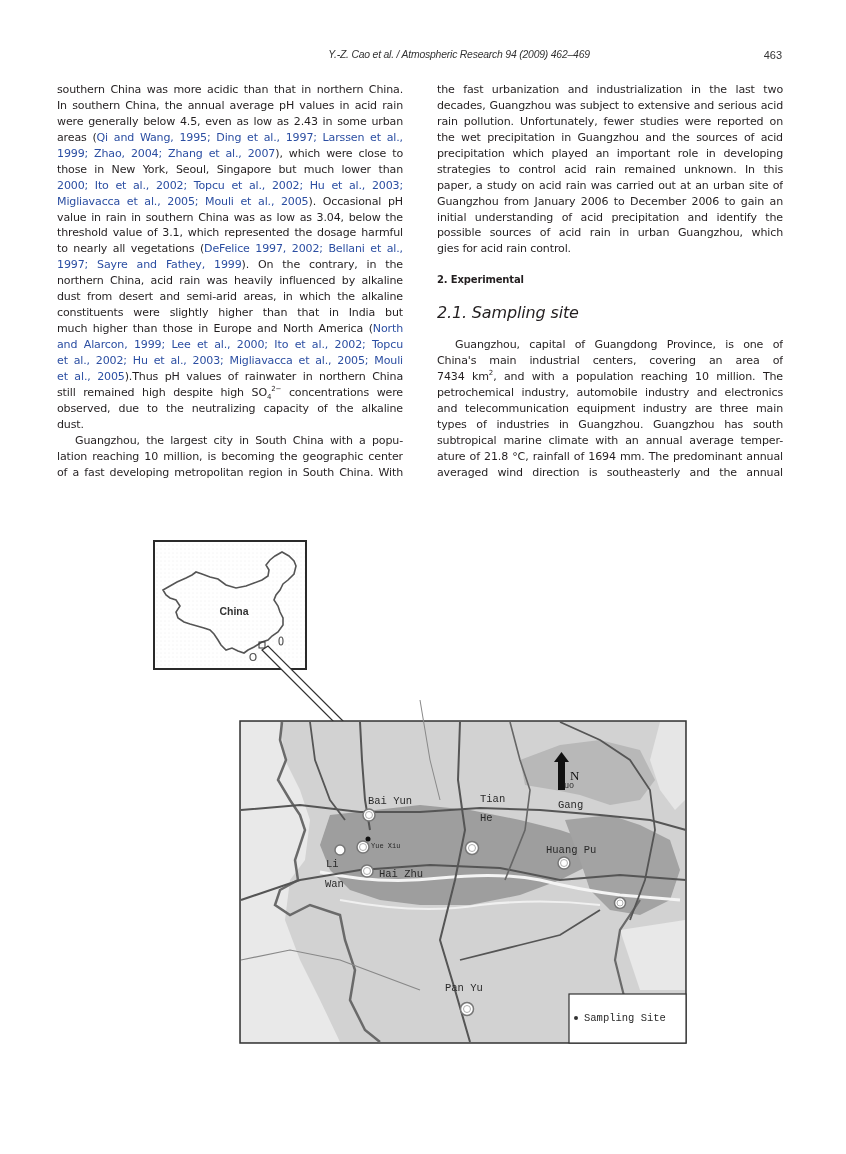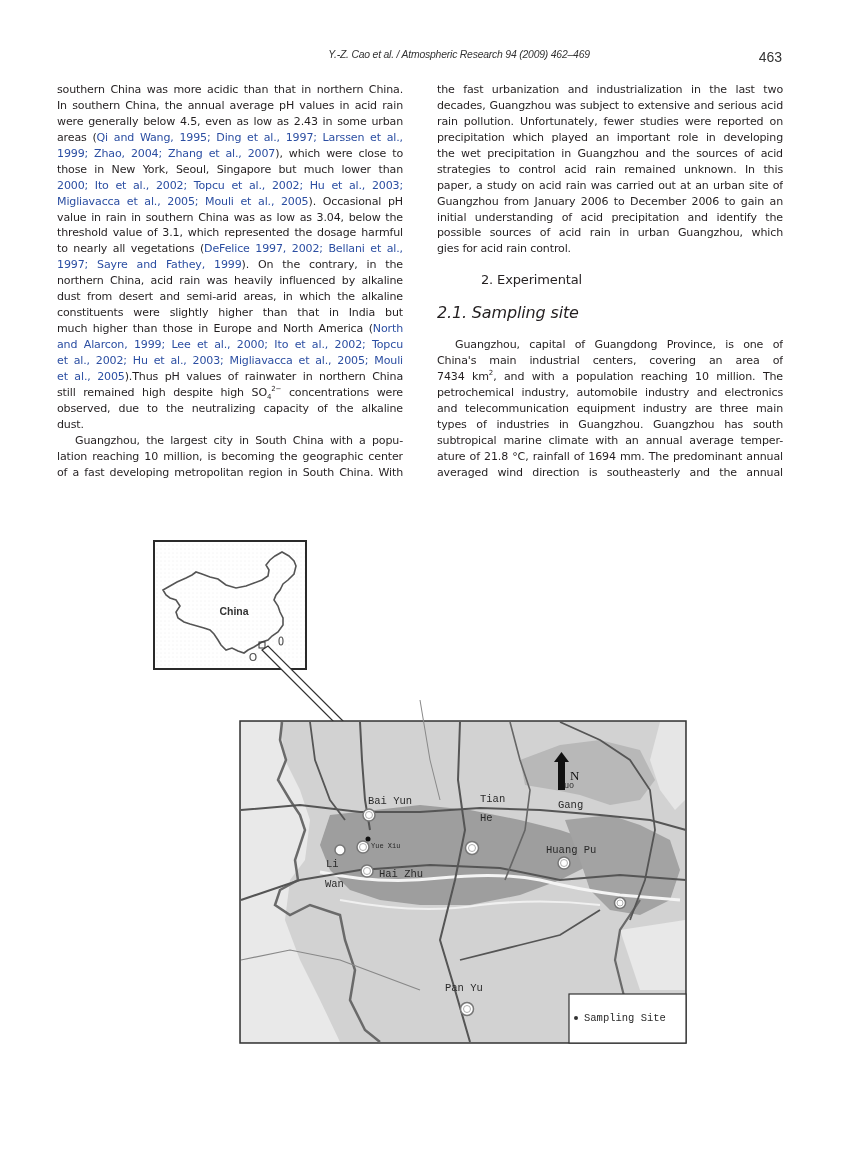--- a/index.html
+++ b/index.html
@@ -3,30 +3,30 @@
 <meta charset="utf-8">
 <style>
   html, body { margin: 0; padding: 0; background: #ffffff; }
   body { width: 846px; height: 1154px; position: relative; overflow: hidden;
          font-family: "DejaVu Sans", sans-serif; color: #231f20; }
   .running-head { position: absolute; top: 49px; left: 0; width: 846px; height: 16px; }
   .running-head .journal { position: absolute; left: 0; width: 846px; text-align: center;
          font-family: "Liberation Sans", sans-serif; font-style: italic; font-size: 10.4px;
          color: #333; letter-spacing: -0.2px; padding-left: 36px; }
   .running-head .page-no { position: absolute; right: 64px; font-family: "Liberation Sans", sans-serif;
-         font-size: 14px; color: #333; margin-left: 25px; }
+         font-size: 11px; color: #333; margin-left: 25px; }
   .col { position: absolute; top: 82px; width: 346px; font-family: "DejaVu Sans", sans-serif;
          font-size: 11.05px; line-height: 15.94px; color: #231f20; letter-spacing: -0.15px; }
   .col-left { left: 57px; }
   .col-right { left: 437px; }
   .line { display: block; white-space: nowrap; text-align: justify; text-align-last: justify; height: 15.94px; overflow: hidden; }
   .line.last { text-align-last: left; }
   .cite { color: #2b4ea2; }
   .indent { padding-left: 18px; }
-  .heading { font-weight: normal; font-size: 13px; margin-top: 15px; height: 16px; margin-left: 44px; }
+  .heading { font-weight: bold; font-size: 10px; margin-top: 15px; height: 16px; }
   .subheading { font-style: italic; font-size: 16px; margin-top: 17px; height: 16px; }
   .spacer { height: 16px; }
   sub, sup { font-size: 7px; line-height: 0; }
 
   .figure { position: absolute; left: 0; top: 530px; width: 846px; height: 520px; }
   .figure svg { position: absolute; left: 0; top: 0; }
   .map-label { font-family: "Liberation Mono", monospace; fill: #2a2a2a; }
 </style>
 </head>
 <body>
@@ -62,22 +62,22 @@
     <span class="line indent"><span>Guangzhou, the largest city in South China with a popu-</span></span>
     <span class="line"><span>lation reaching 10 million, is becoming the geographic center</span></span>
     <span class="line"><span>of a fast developing metropolitan region in South China. With</span></span>
   </div>
 
 <div class="col col-right">
   <div id="right-para1">
       <span class="line">the fast urbanization and industrialization in the last two</span>
       <span class="line">decades, Guangzhou was subject to extensive and serious acid</span>
       <span class="line">rain pollution. Unfortunately, fewer studies were reported on</span>
+      <span class="line">the wet precipitation in Guangzhou and the sources of acid</span>
       <span class="line">precipitation which played an important role in developing</span>
-      <span class="line">the wet precipitation in Guangzhou and the sources of acid</span>
       <span class="line">strategies to control acid rain remained unknown. In this</span>
       <span class="line">paper, a study on acid rain was carried out at an urban site of</span>
       <span class="line">Guangzhou from January 2006 to December 2006 to gain an</span>
       <span class="line">initial understanding of acid precipitation and identify the</span>
       <span class="line">possible sources of acid rain in urban Guangzhou, which</span>
       <span class="line last">gies for acid rain control.</span>
     </div>
   <div class="heading">2. Experimental</div>
   <div class="subheading">2.1. Sampling site</div>
   <div class="spacer"></div>

